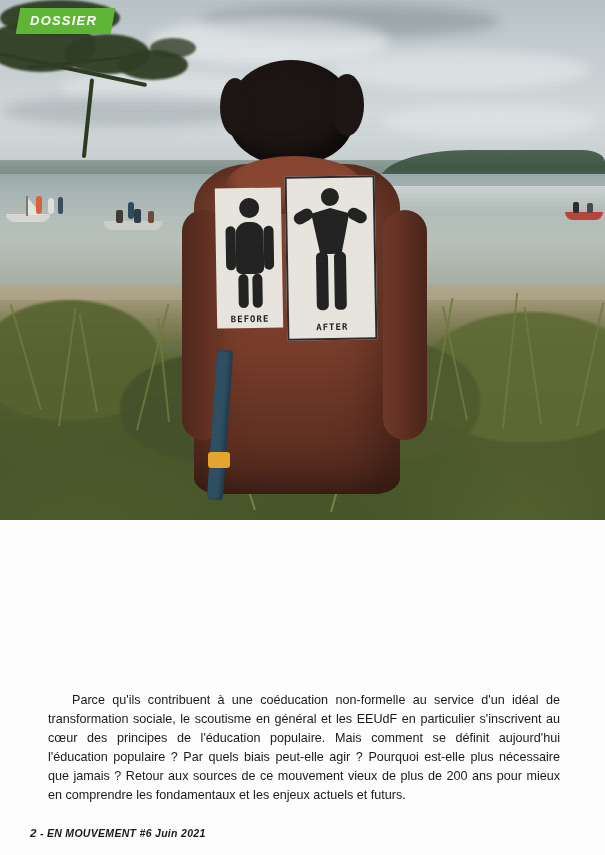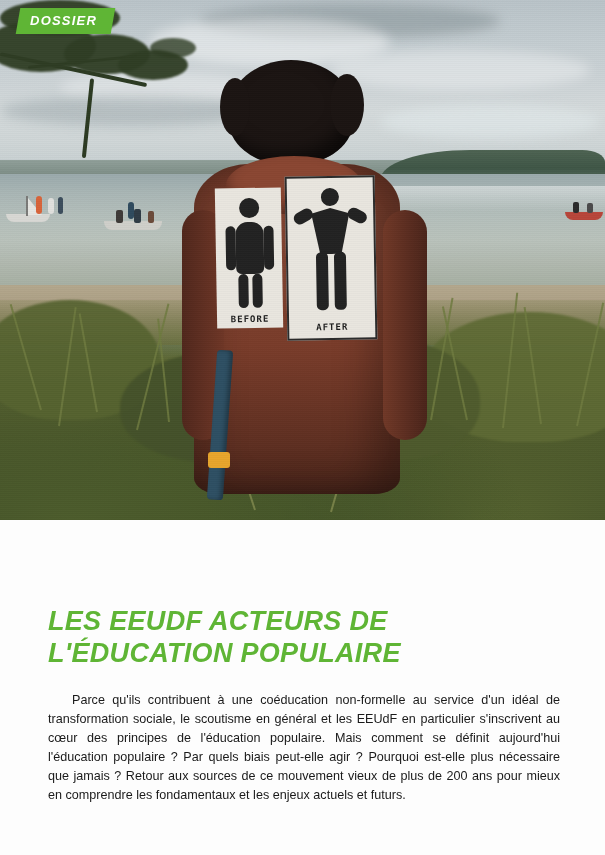--- a/index.html
+++ b/index.html
@@ -407,19 +407,22 @@
 
     <div class="grain"></div>
 
     <div class="dossier-tab">
       <span>DOSSIER</span>
     </div>
   </div>
 
   <div class="content">
 
-    <h1 class="headline">LES EEUDF ACTEURS DE L'ÉDUCATION POPULAIRE</h1>
 
     <p class="standfirst">Parce qu'ils contribuent à une coéducation non-formelle au service d'un idéal de transformation sociale, le scoutisme en général et les EEUdF en particulier s'inscrivent au cœur des principes de l'éducation populaire. Mais comment se définit aujourd'hui l'éducation populaire ? Par quels biais peut-elle agir ? Pourquoi est-elle plus nécessaire que jamais ? Retour aux sources de ce mouvement vieux de plus de 200 ans pour mieux en comprendre les fondamentaux et les enjeux actuels et futurs.</p>
 
+    <div class="footer">
+      <span class="pg">2</span>
+      <span class="rest">- EN MOUVEMENT #6 Juin 2021</span>
+    </div>
   </div>
 
 </div>
 
 </body></html>

